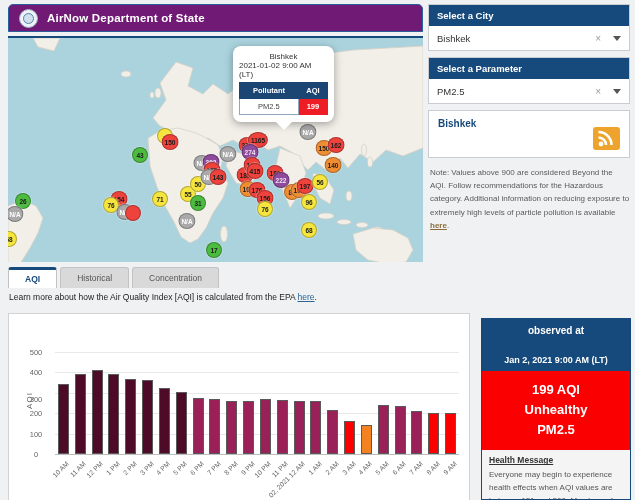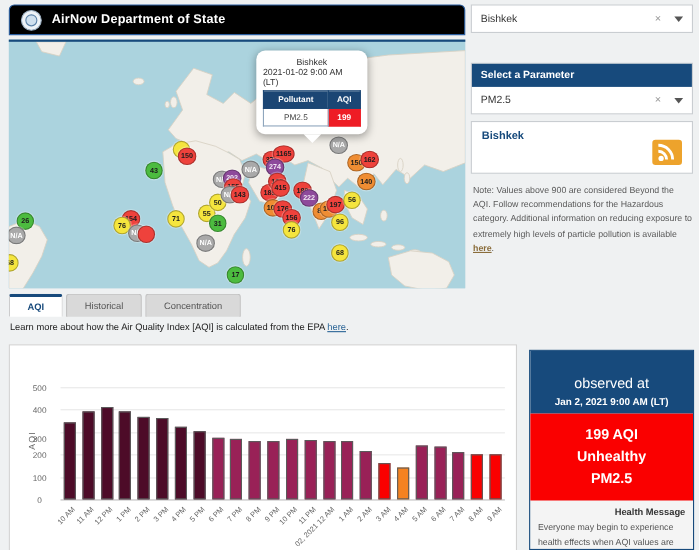--- a/index.html
+++ b/index.html
@@ -1,21 +1,21 @@
 <!DOCTYPE html>
 <html><head>
 <meta charset="utf-8">
 <style>
   * { box-sizing: border-box; margin: 0; padding: 0; }
   html,body { width:635px; height:500px; overflow:hidden; }
   body { font-family:"Liberation Sans", sans-serif; background:#eff1f2; position:relative; }
 
   
   .app-header { position:absolute; left:8px; top:4px; width:415px; height:28px;
-    background:#000000; border:1px solid #2a5d9e; border-radius:5px 5px 0 0;
+    background:#701a75; border:1px solid #2a5d9e; border-radius:5px 5px 0 0;
     display:flex; align-items:center; padding-left:10px; gap:9px; }
   .seal { width:19px; height:19px; border-radius:50%; background:#eef3f7;
     border:1.5px solid #9fb3c6; display:flex; align-items:center; justify-content:center; }
   .seal-inner { width:11px; height:11px; border-radius:50%; background:#cfe0ee; border:1px solid #5b82a8; }
   .app-title { color:#fff; font-size:11.5px; font-weight:bold; letter-spacing:.2px; }
 
   
   .map-wrap { position:absolute; left:8px; top:36px; width:415px; height:226px;
     border-top:2px solid #174a7c; background:#abd3de; overflow:hidden; }
   .map-svg { position:absolute; left:0; top:0; }
@@ -79,26 +79,26 @@
     transform:rotate(-90deg); transform-origin:center; letter-spacing:1px; }
   .bar { position:absolute; bottom:0; width:11px; border:1px solid #5a5a5a; }
   .xlab { position:absolute; width:64px; text-align:right; font-size:6.8px; color:#666;
     transform:rotate(-45deg); transform-origin:100% 0; white-space:nowrap; }
 
   
   .cc-card { position:absolute; left:481px; top:318px; width:150px; height:182px;
     border:1px solid #174a7c; background:#f4f4f4; overflow:hidden; }
   .cc-head { background:#174a7c; color:#fff; text-align:center; padding:5px 4px 6px; }
   .cc-head .t1 { font-size:9.5px; font-weight:bold; }
-  .cc-head .t2 { font-size:13px; font-weight:normal; margin-top:17px; }
-  .cc-head .t3 { font-size:9px; font-weight:bold; margin-top:4px; }
+  .cc-head .t2 { font-size:10px; font-weight:bold; margin-top:1px; }
+  .cc-head .t3 { font-size:9px; font-weight:bold; margin-top:19px; }
   .cc-aqi { background:#fa0000; color:#fff; text-align:center; padding:9px 4px 10px; }
   .cc-aqi div { font-size:13px; font-weight:bold; line-height:1.55; }
   .cc-health { padding:5px 7px; }
-  .cc-health-title { text-align:right; font-size:8.5px; font-weight:bold; color:#333; margin-bottom:4px; }
+  .cc-health-title { text-align:left; font-size:8.5px; font-weight:bold; color:#333; margin-bottom:4px;text-decoration:underline; }
   .cc-health-text { font-size:8px; color:#555; line-height:1.6; }
 </style>
 </head>
 <body>
 
 <div class="app-header">
   <div class="seal">
       <div class="seal-inner"></div>
     </div>
   <div class="app-title">AirNow Department of State</div>
@@ -190,20 +190,21 @@
       <tr>
         <td class="td-pollutant">PM2.5</td>
         <td class="td-aqi">199</td>
       </tr>
     </tbody>
       </table>
   </div>
 </div>
 
 <div class="panel" style="top:4px;">
+  <div class="panel-head">Select a City</div>
   <div class="panel-body">
     <span class="panel-value">Bishkek</span>
     <span class="clear-x">×</span>
     <span class="caret"></span>
   </div>
 </div>
 
 <div class="panel" style="top:57px;">
   <div class="panel-head">Select a Parameter</div>
   <div class="panel-body">

